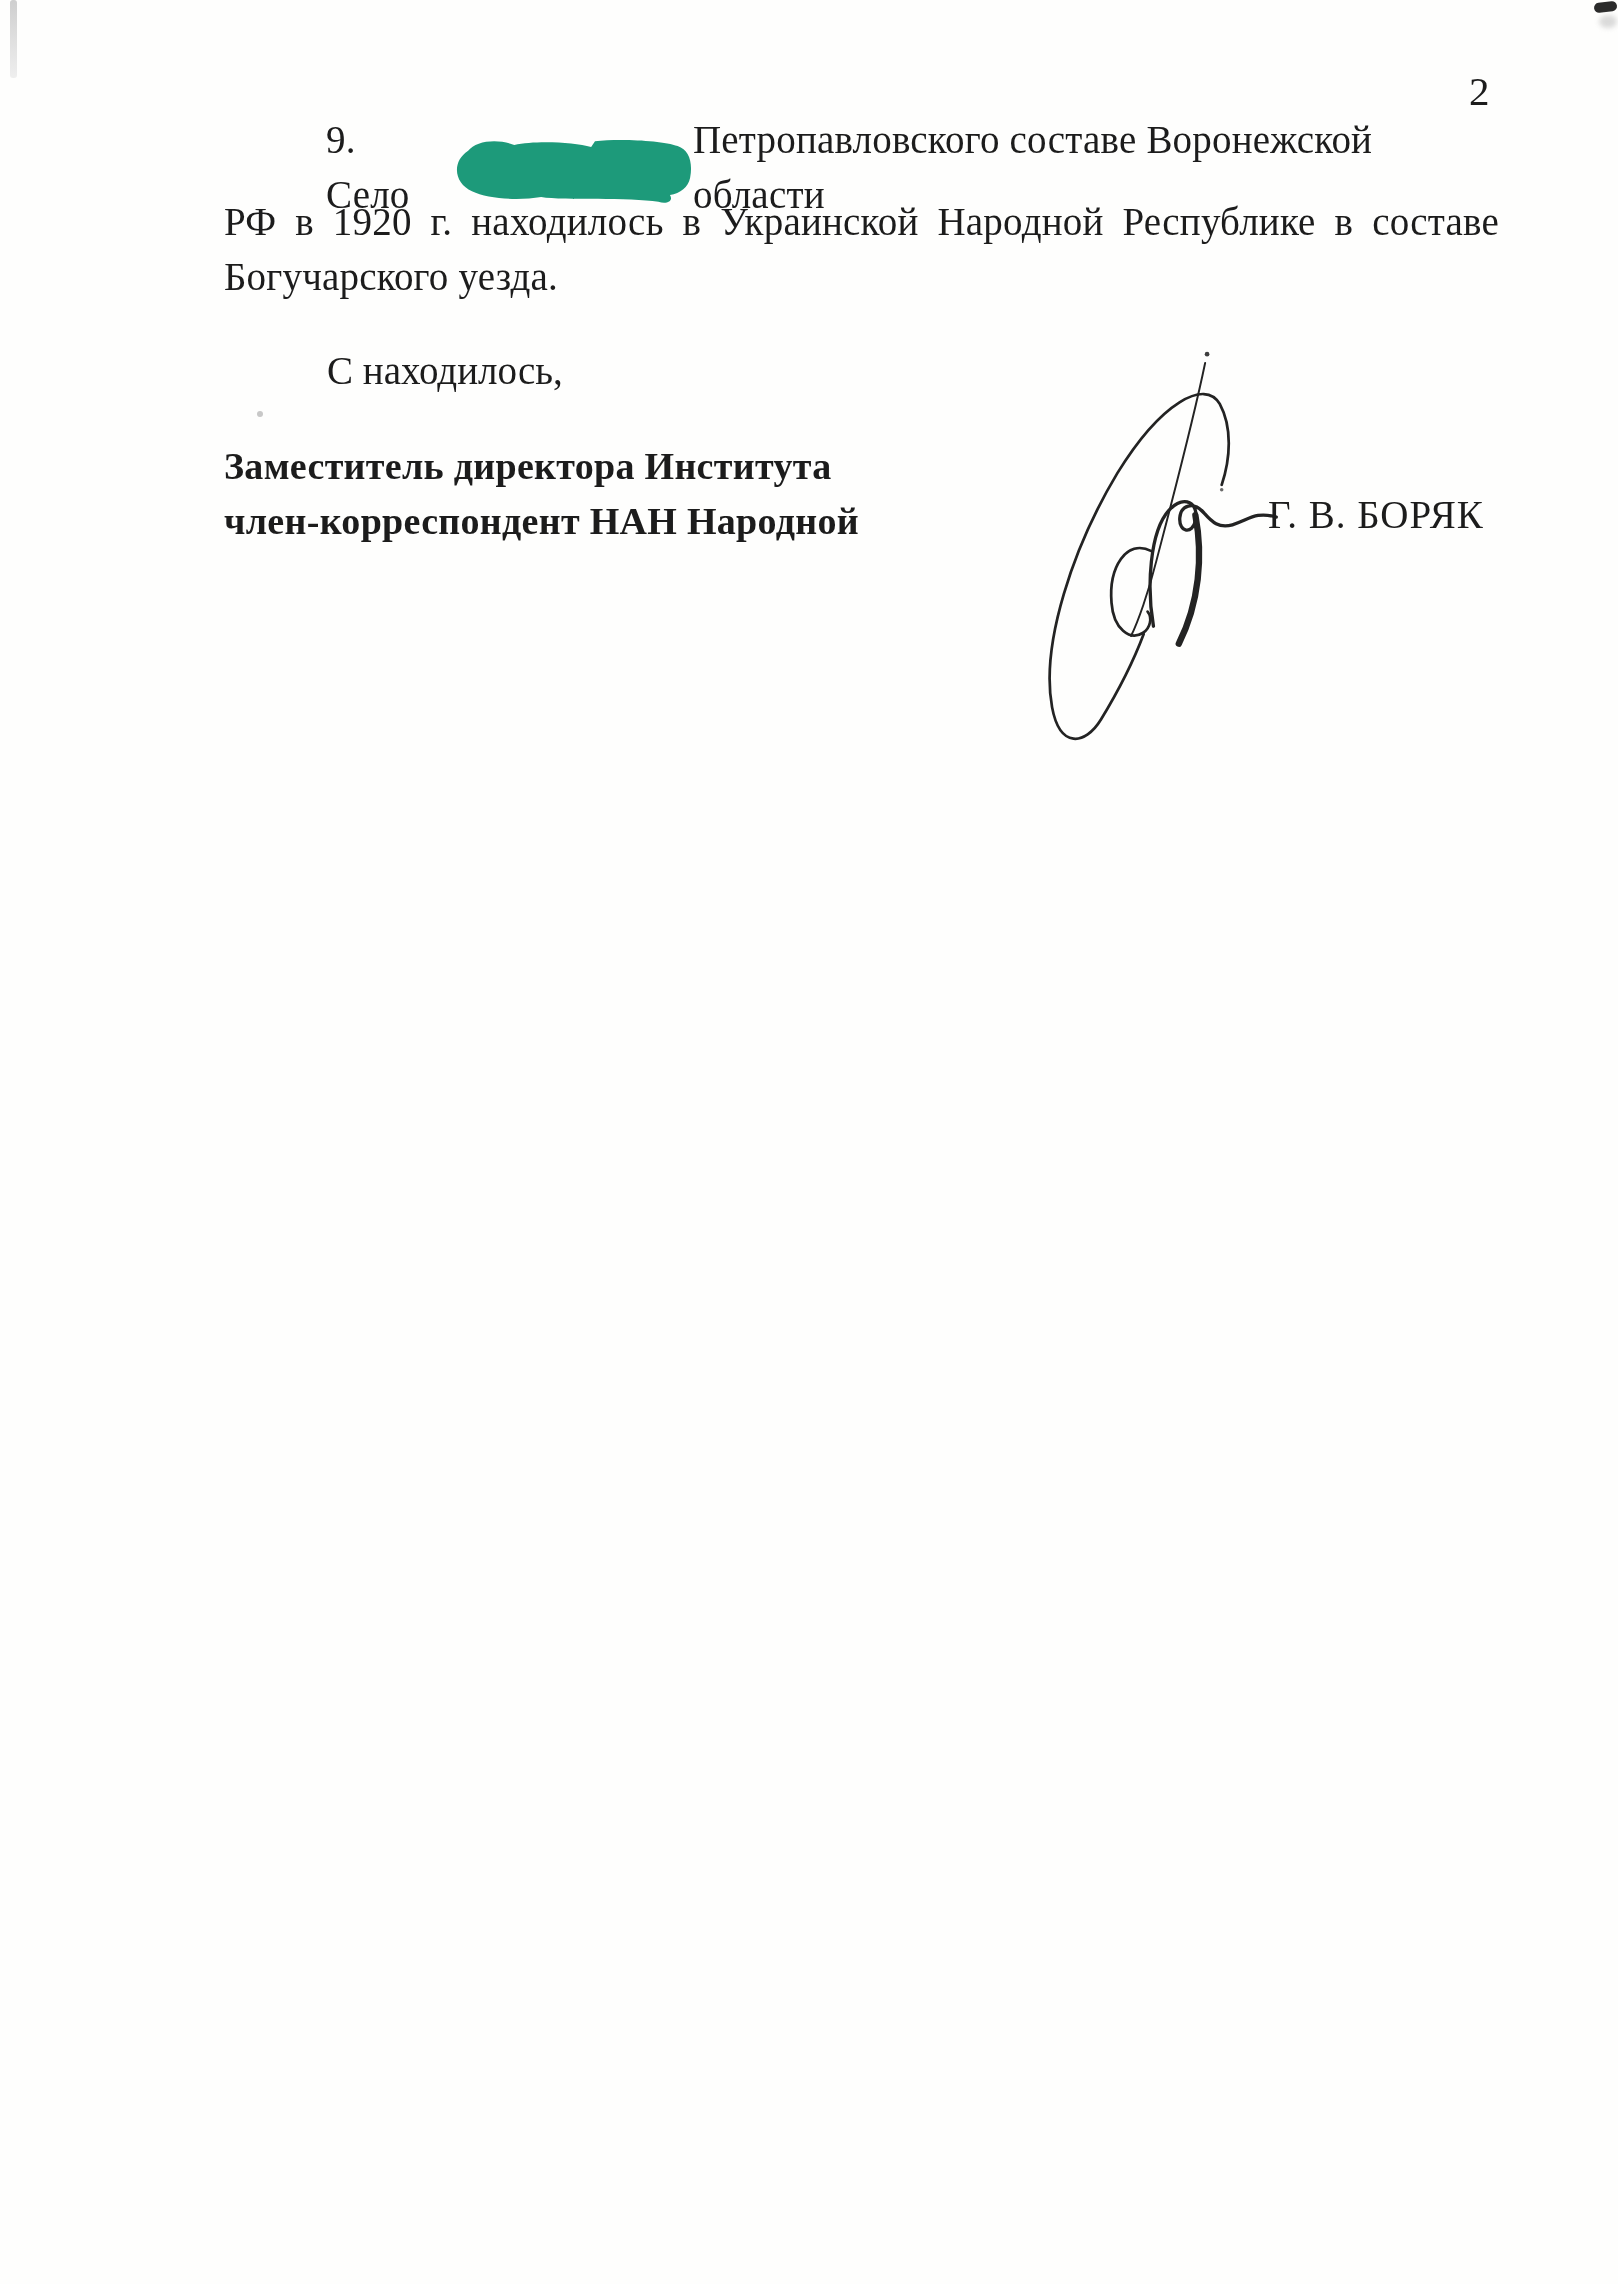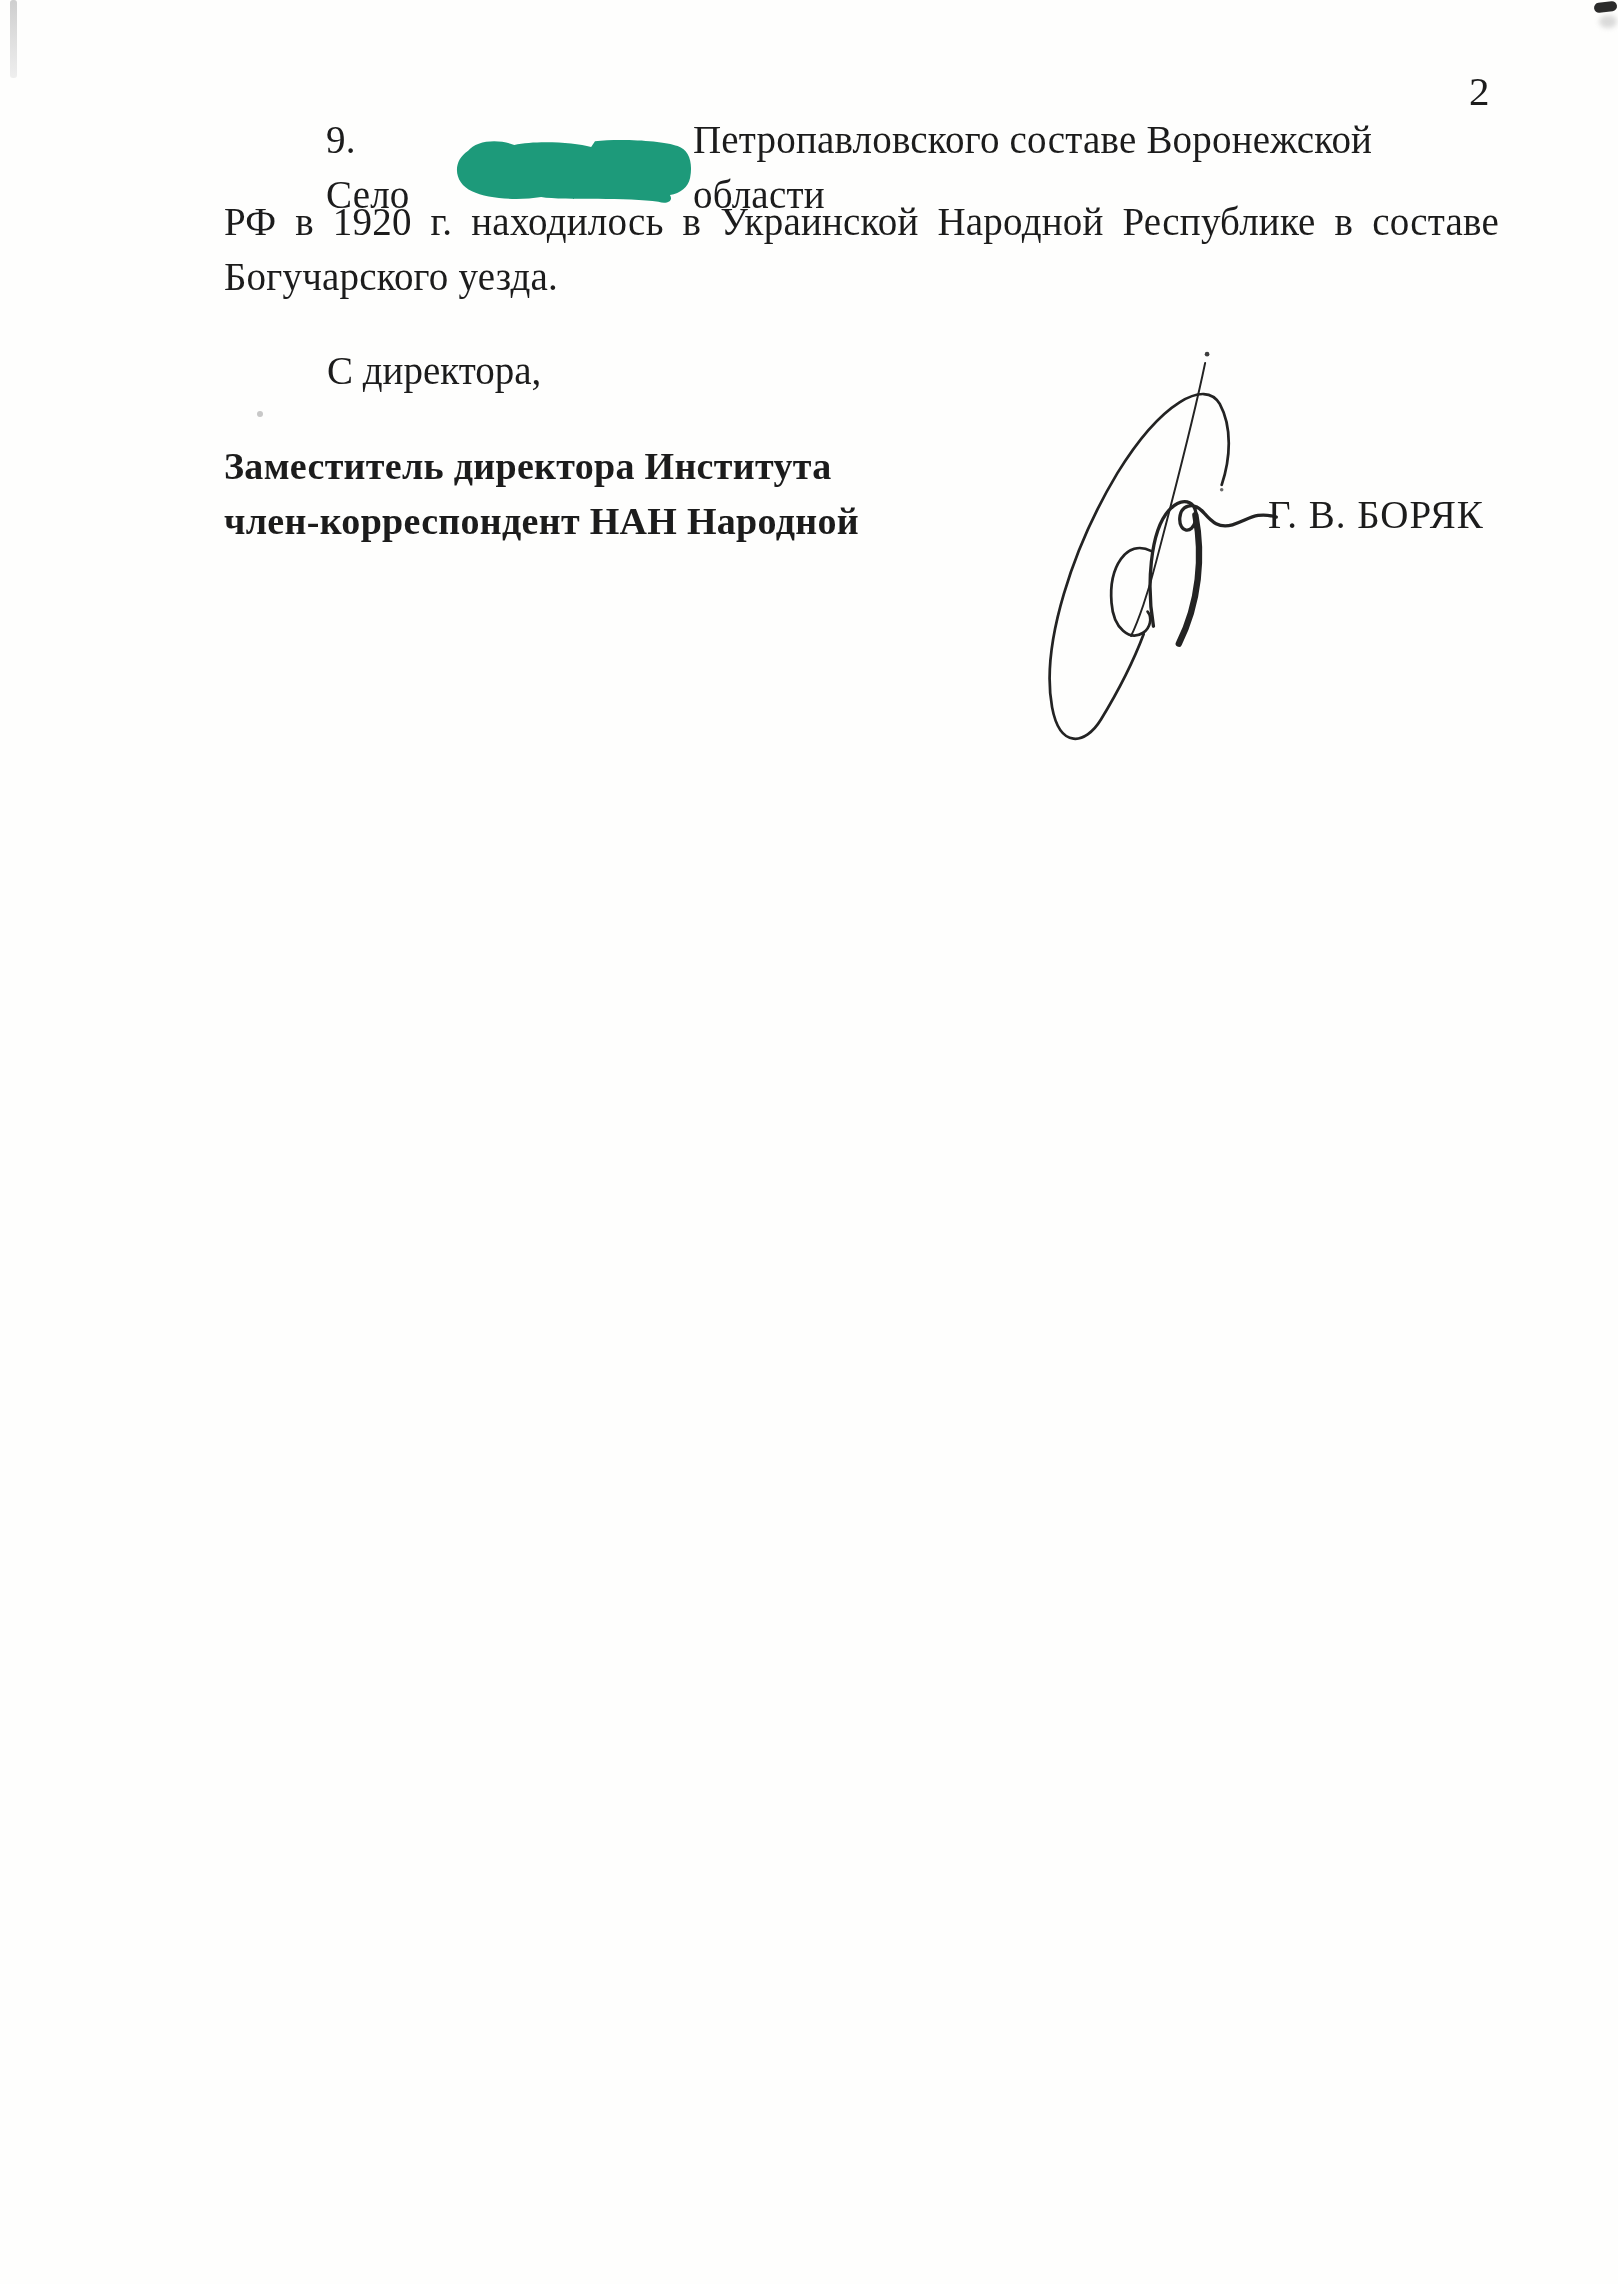--- a/index.html
+++ b/index.html
@@ -149,21 +149,21 @@
                  C 178,1 224,3 240,9 C 252,13 256,26 253,42 C 251,52 243,58 232,60
                  C 236,66 229,70 220,67 C 190,62 122,66 98,62 C 74,66 42,64 26,56
                  C 8,48 4,26 22,14 Z" fill="#1d9a7a"></path>
       </svg>
       <span>Петропавловского составе Воронежской области</span>
     </div>
     <div class="para-line line-justify">РФ в 1920 г. находилось в Украинской Народной Республике в составе</div>
     <div class="para-line">Богучарского уезда.</div>
   </div>
 
-  <div class="closing">С директора,</div>
+  <div class="closing">С находилось,</div>
 
   <svg class="signature" viewBox="0 0 340 480" aria-hidden="true">
     <circle cx="207" cy="33" r="2.4" fill="#3f3f3f"></circle>
     <path class="sig-thin" d="M 205,42 C 192,105 172,180 155,245 C 147,277 136,308 129,322"></path>
     <path class="sig-mid" d="M 222,167 C 231,140 233,108 220,84 C 205,58 160,82 115,155
              C 70,230 36,330 48,395 C 56,438 82,434 98,408
              C 112,385 130,352 142,320"></path>
     <path class="sig-mid" d="M 150,235 C 124,222 106,252 109,288 C 111,315 128,327 141,319
              C 149,314 151,303 146,297"></path>
     <path class="sig-bold" d="M 152,312 C 145,272 148,215 168,193 C 184,176 199,186 195,204

